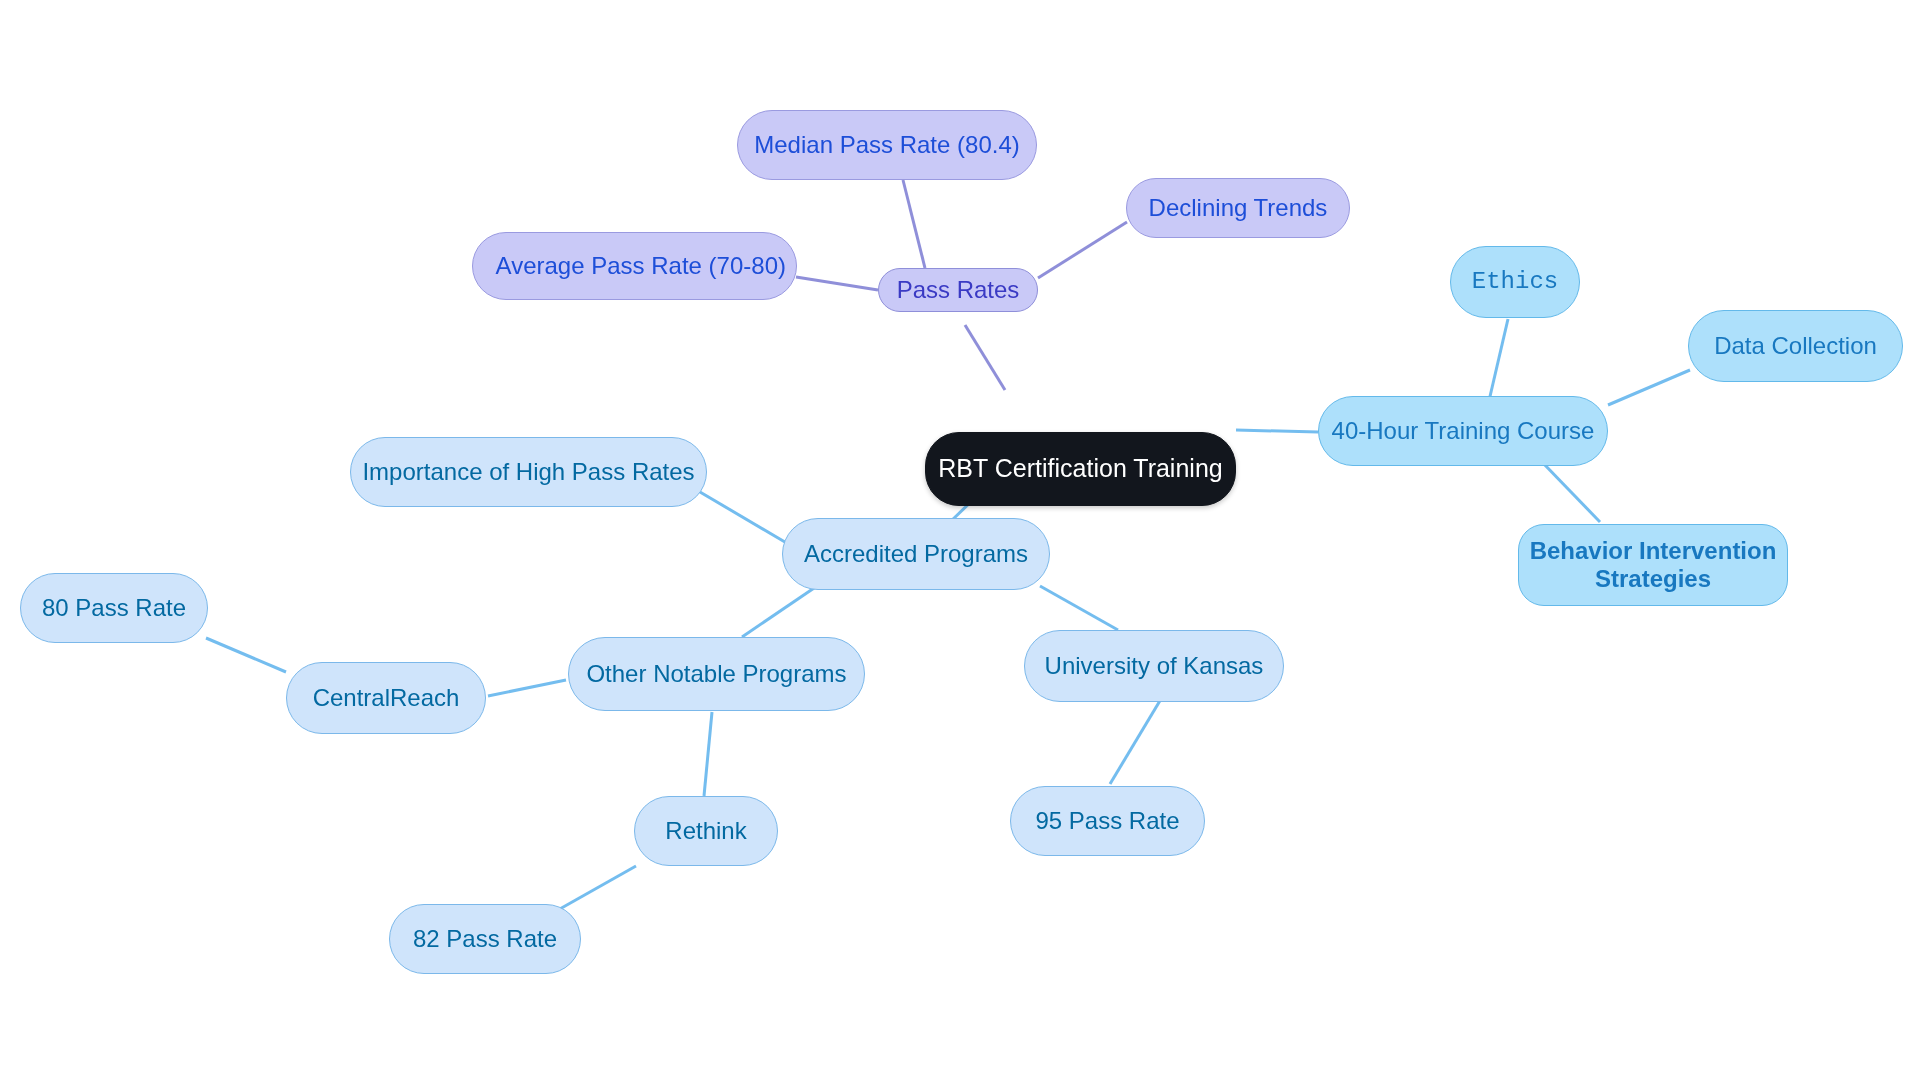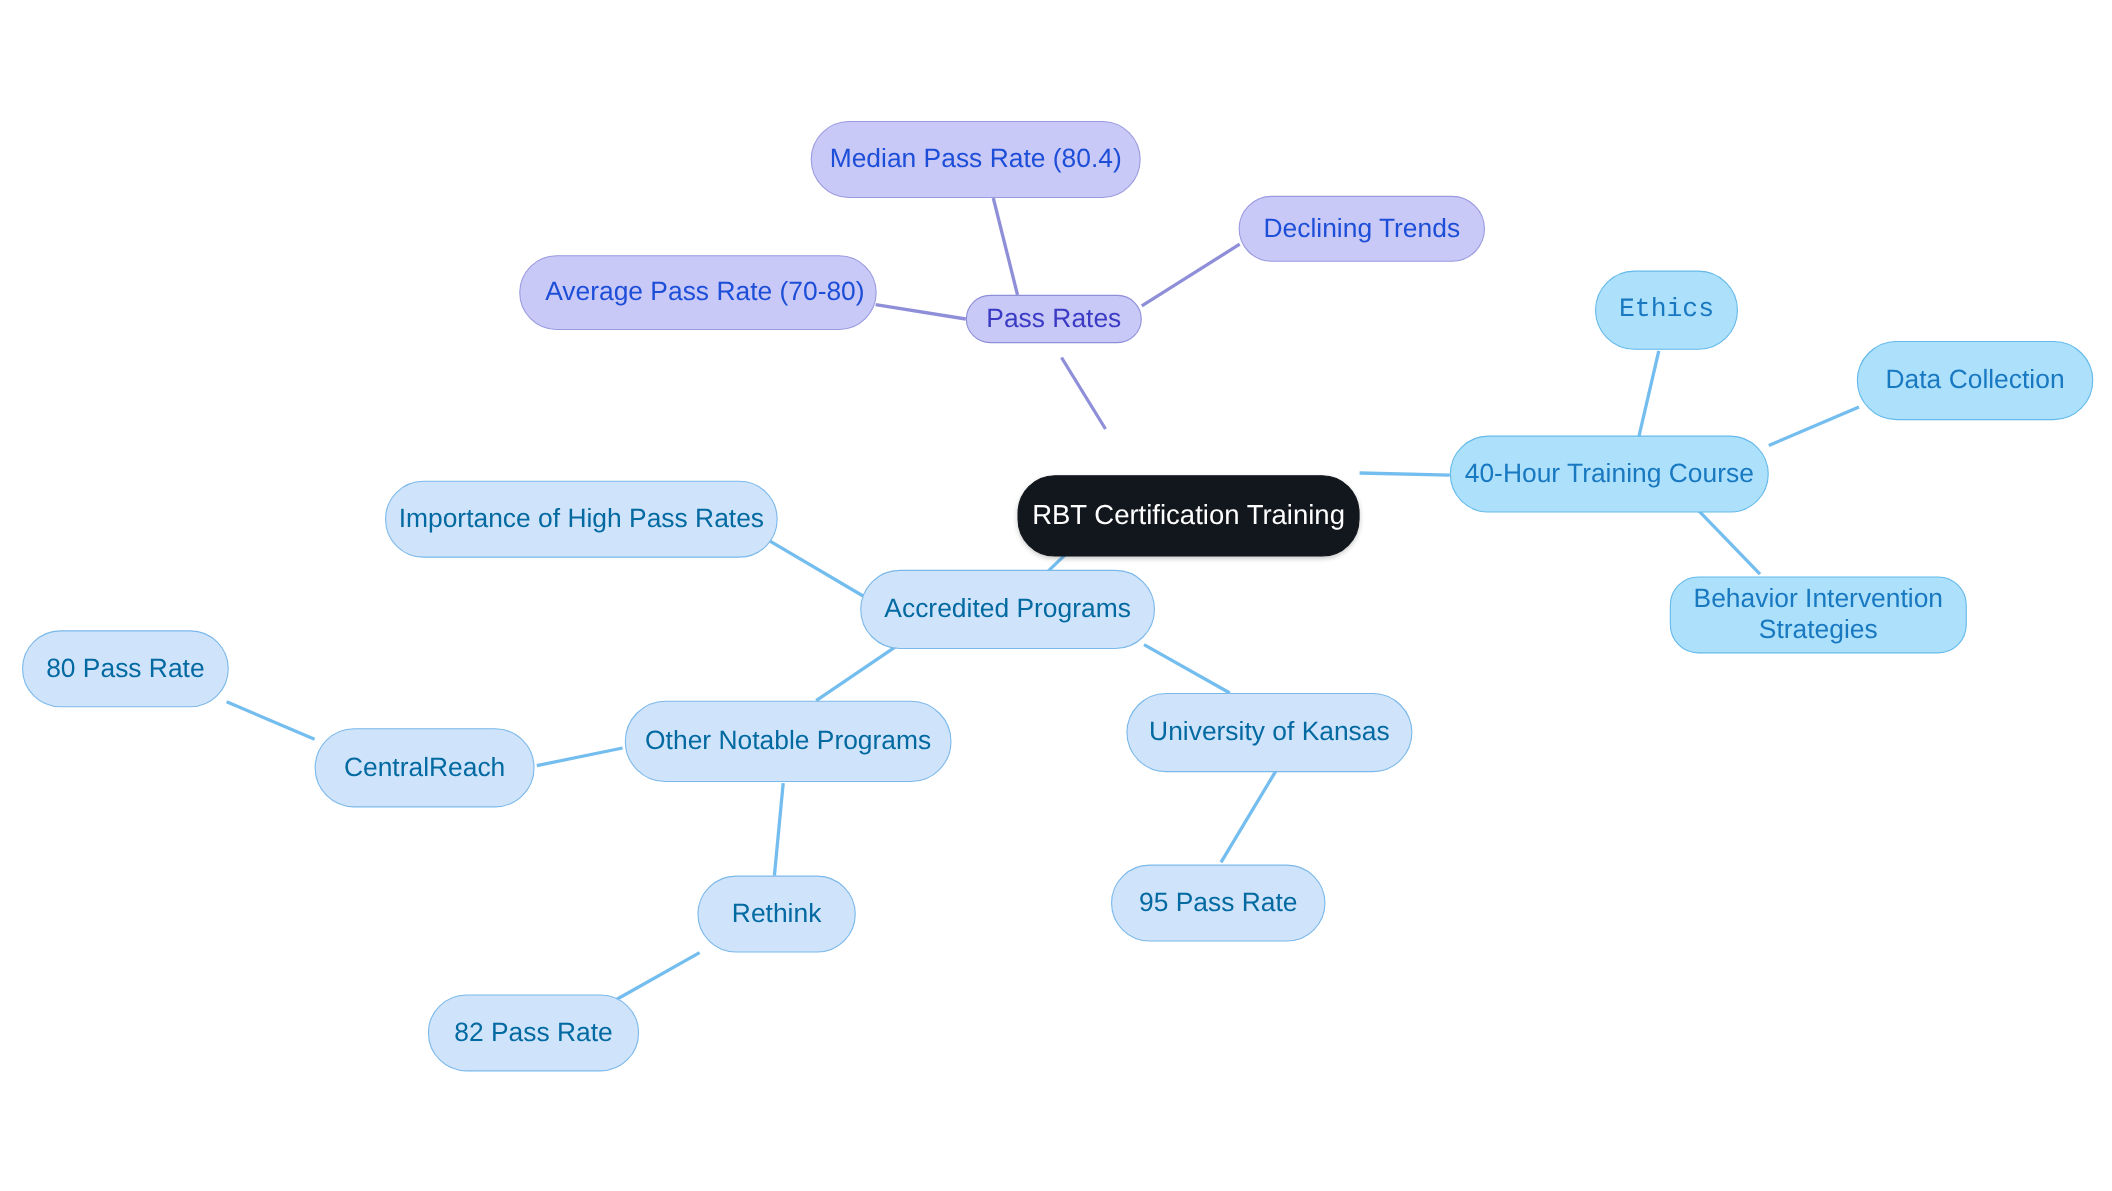--- a/index.html
+++ b/index.html
@@ -150,21 +150,21 @@
   </div>
 
   <div class="node n-blue" style="left:1688px; top:310px; width:215px; height:72px;">
     <span class="node-label">Data Collection</span>
   </div>
 
   <div class="node n-blue" style="left:1318px; top:396px; width:290px; height:70px;">
     <span class="node-label">40-Hour Training Course</span>
   </div>
 
-  <div class="node n-blue" style="left:1518px; top:524px; width:270px; height:70px; border-radius:26px;">
+  <div class="node n-blue" style="left:1518px; top:524px; width:270px; height:82px; border-radius:26px;font-weight:bold;">
     <span class="node-label">Behavior Intervention
 Strategies</span>
   </div>
 
   <div class="node n-lblue" style="left:350px; top:437px; width:357px; height:70px;">
     <span class="node-label">Importance of High Pass Rates</span>
   </div>
 
   <div class="node n-lblue" style="left:782px; top:518px; width:268px; height:72px;">
     <span class="node-label">Accredited Programs</span>

